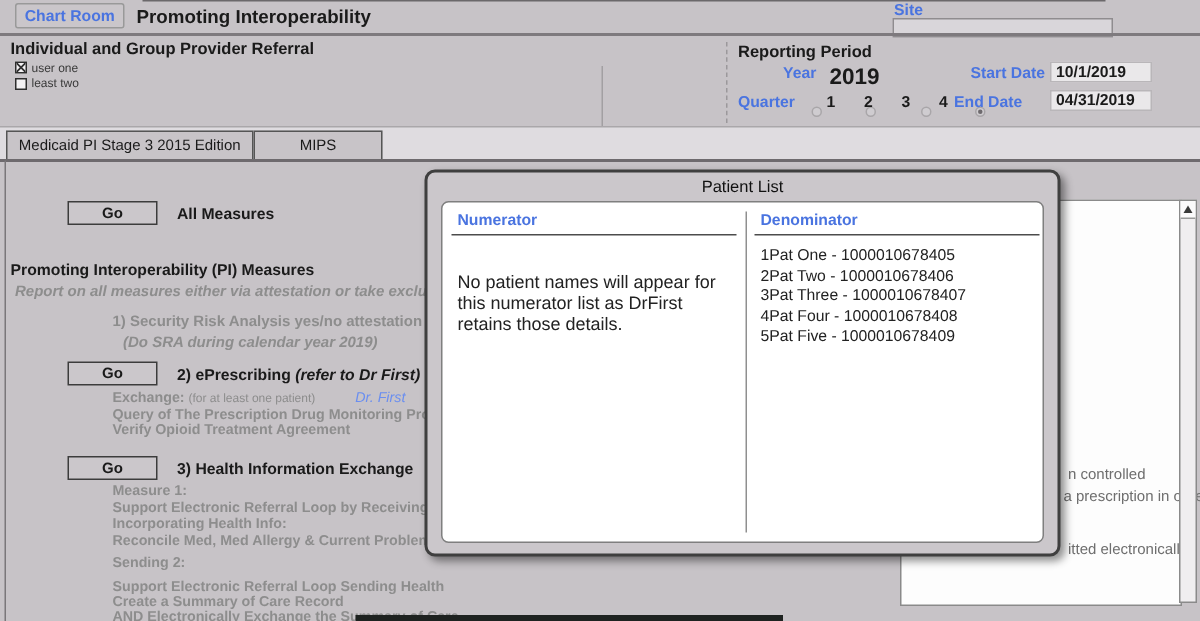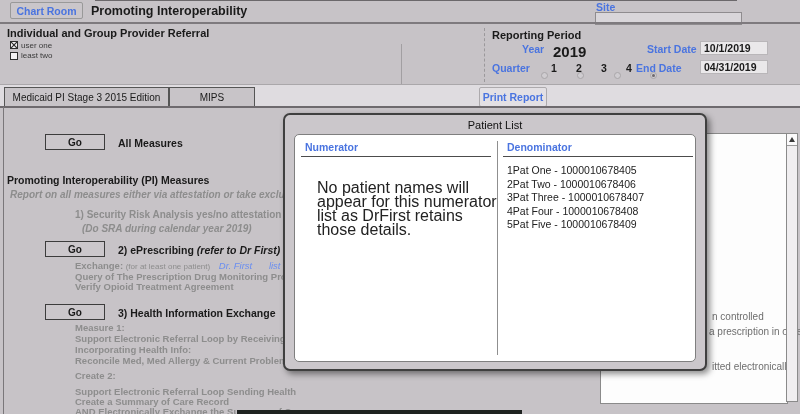--- a/index.html
+++ b/index.html
@@ -102,21 +102,20 @@
   <div class="datefield abs nw" style="left:700px;top:60px;width:68px;height:14px;">04/31/2019</div>
 
   
   <div class="abs" style="left:0;top:84px;width:800px;height:23px;background:#dfdce0;border-top:1px solid #aaa7aa;"></div>
   <div class="tab" style="left:4px;width:165px;">
     <span>Medicaid PI Stage 3 2015 Edition</span>
   </div>
   <div class="tab" style="left:169px;width:86px;">
     <span>MIPS</span>
   </div>
-  <div class="btn abs blue b" style="left:479px;top:87px;width:68px;height:20px;font-size:10.5px;background:#e3e0e4;border-color:#adaaad;">Print Report</div>
   <div class="abs" style="left:0;top:106px;width:800px;height:2px;background:#6e6a6e;"></div>
 
   
   <div class="abs" style="left:3px;top:107px;width:1px;height:307px;background:#7a777a;"></div>
 
   
   <div class="abs" style="left:600px;top:133px;width:186px;height:269px;background:#fdfdfd;border:1px solid #8a8a8a;z-index:2;"></div>
   <div class="abs nw" style="left:712px;top:311px;font-size:10px;color:#6e6e6e;z-index:3;">n controlled</div>
   <div class="abs nw" style="left:709px;top:326px;font-size:10px;color:#6e6e6e;z-index:3;">a prescription in order</div>
   <div class="abs nw" style="left:712px;top:361px;font-size:10px;color:#6e6e6e;z-index:3;">itted electronically</div>
@@ -137,53 +136,53 @@
   <div class="abs b i nw gray" style="left:82px;top:223px;font-size:10px;">(Do SRA during calendar year 2019)</div>
 
   <div class="gobtn abs" style="left:45px;top:241px;width:60px;height:16px;">Go</div>
   <div class="abs nw" style="left:118px;top:244px;font-size:10.5px;">
     <span class="b">2) ePrescribing</span>
     <span class="b i">(refer to Dr First)</span>
   </div>
   <div class="abs nw" style="left:75px;top:260px;font-size:9.5px;">
     <span class="b gray">Exchange:</span>
     <span class="gray" style="font-size:8px;">(for at least one patient)</span>
-    <span class="i linkblue" style="margin-left:6px;">Dr. First</span>
+    <span class="i linkblue" style="margin-left:24px;">Dr. First</span>
     <span class="i linkblue" style="margin-left:14px;">list</span>
   </div>
   <div class="abs b nw gray" style="left:75px;top:271px;font-size:9.5px;">Query of The Prescription Drug Monitoring Progra</div>
   <div class="abs b nw gray" style="left:75px;top:281px;font-size:9.5px;">Verify Opioid Treatment Agreement</div>
 
   <div class="gobtn abs" style="left:45px;top:304px;width:60px;height:16px;">Go</div>
   <div class="abs b nw" style="left:118px;top:307px;font-size:10.5px;">3) Health Information Exchange</div>
   <div class="abs b nw gray" style="left:75px;top:322px;font-size:9.5px;">Measure 1:</div>
   <div class="abs b nw gray" style="left:75px;top:333px;font-size:9.5px;">Support Electronic Referral Loop by Receiving and</div>
   <div class="abs b nw gray" style="left:75px;top:344px;font-size:9.5px;">Incorporating Health Info:</div>
   <div class="abs b nw gray" style="left:75px;top:355px;font-size:9.5px;">Reconcile Med, Med Allergy &amp; Current Problem List</div>
-  <div class="abs b nw gray" style="left:75px;top:370px;font-size:9.5px;">Create 2:</div>
+  <div class="abs b nw gray" style="left:75px;top:370px;font-size:9.5px;">Sending 2:</div>
   <div class="abs b nw gray" style="left:75px;top:386px;font-size:9.5px;">Support Electronic Referral Loop Sending Health</div>
   <div class="abs b nw gray" style="left:75px;top:396px;font-size:9.5px;">Create a Summary of Care Record</div>
   <div class="abs b nw gray" style="left:75px;top:406px;font-size:9.5px;">AND Electronically Exchange the Summary of Care</div>
 
   
   <div class="abs" style="left:237px;top:410px;width:285px;height:4px;background:#1e2220;z-index:12;"></div>
 
   
   <div class="modal">
     <div class="abs nw" style="left:0;right:0;top:4px;text-align:center;font-size:11px;color:#111;">Patient List</div>
     <div class="modal-inner">
       <div class="colrule" style="left:202px;top:6px;bottom:6px;"></div>
 
       <div class="abs blue b nw" style="left:10px;top:6px;font-size:10.5px;">Numerator</div>
       <div class="hdrline" style="left:6px;top:21px;width:190px;"></div>
 
       <div class="abs blue b nw" style="left:212px;top:6px;font-size:10.5px;">Denominator</div>
       <div class="hdrline" style="left:208px;top:21px;width:190px;"></div>
 
-      <div class="abs" style="left:22px;top:46px;width:188px;font-size:16px;line-height:14px;color:#222;">No patient names will appear for this numerator list as DrFirst retains those details.</div>
+      <div class="abs" style="left:10px;top:46px;width:188px;font-size:12px;line-height:14px;color:#222;">No patient names will appear for this numerator list as DrFirst retains those details.</div>
 
       <div class="abs" style="left:212px;top:29px;font-size:10.5px;line-height:13.5px;color:#222;">
         <div class="nw">1Pat One - 1000010678405</div>
         <div class="nw">2Pat Two - 1000010678406</div>
         <div class="nw">3Pat Three - 1000010678407</div>
         <div class="nw">4Pat Four - 1000010678408</div>
         <div class="nw">5Pat Five - 1000010678409</div>
       </div>
     </div>
   </div>

